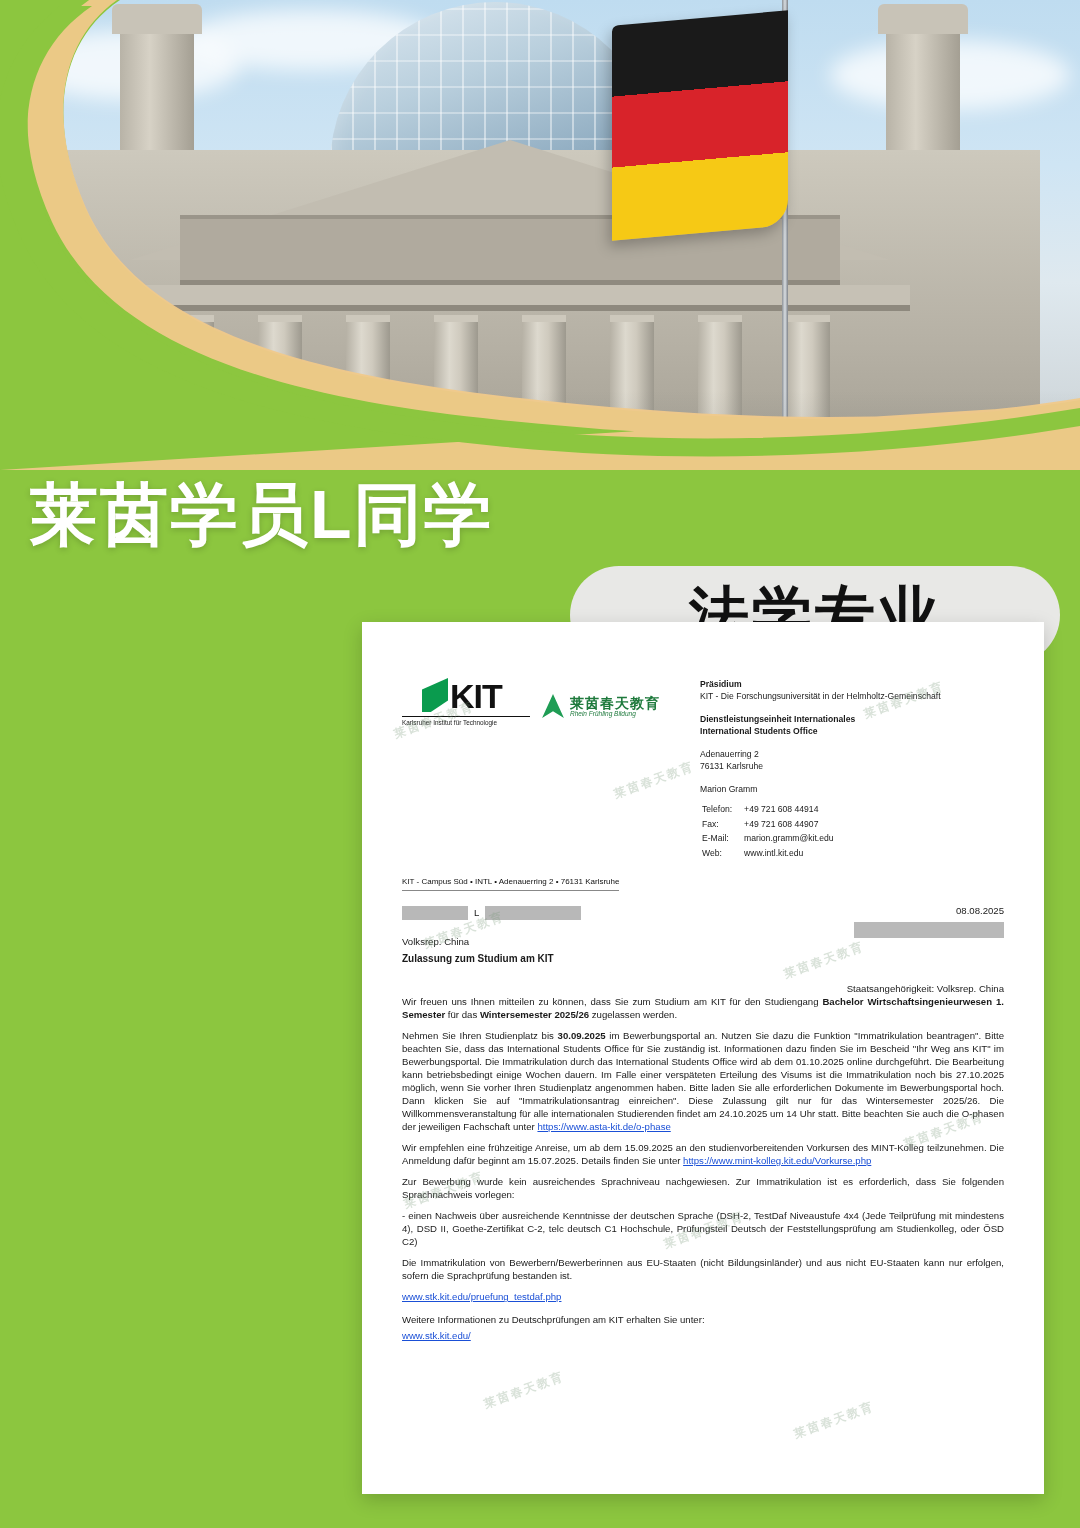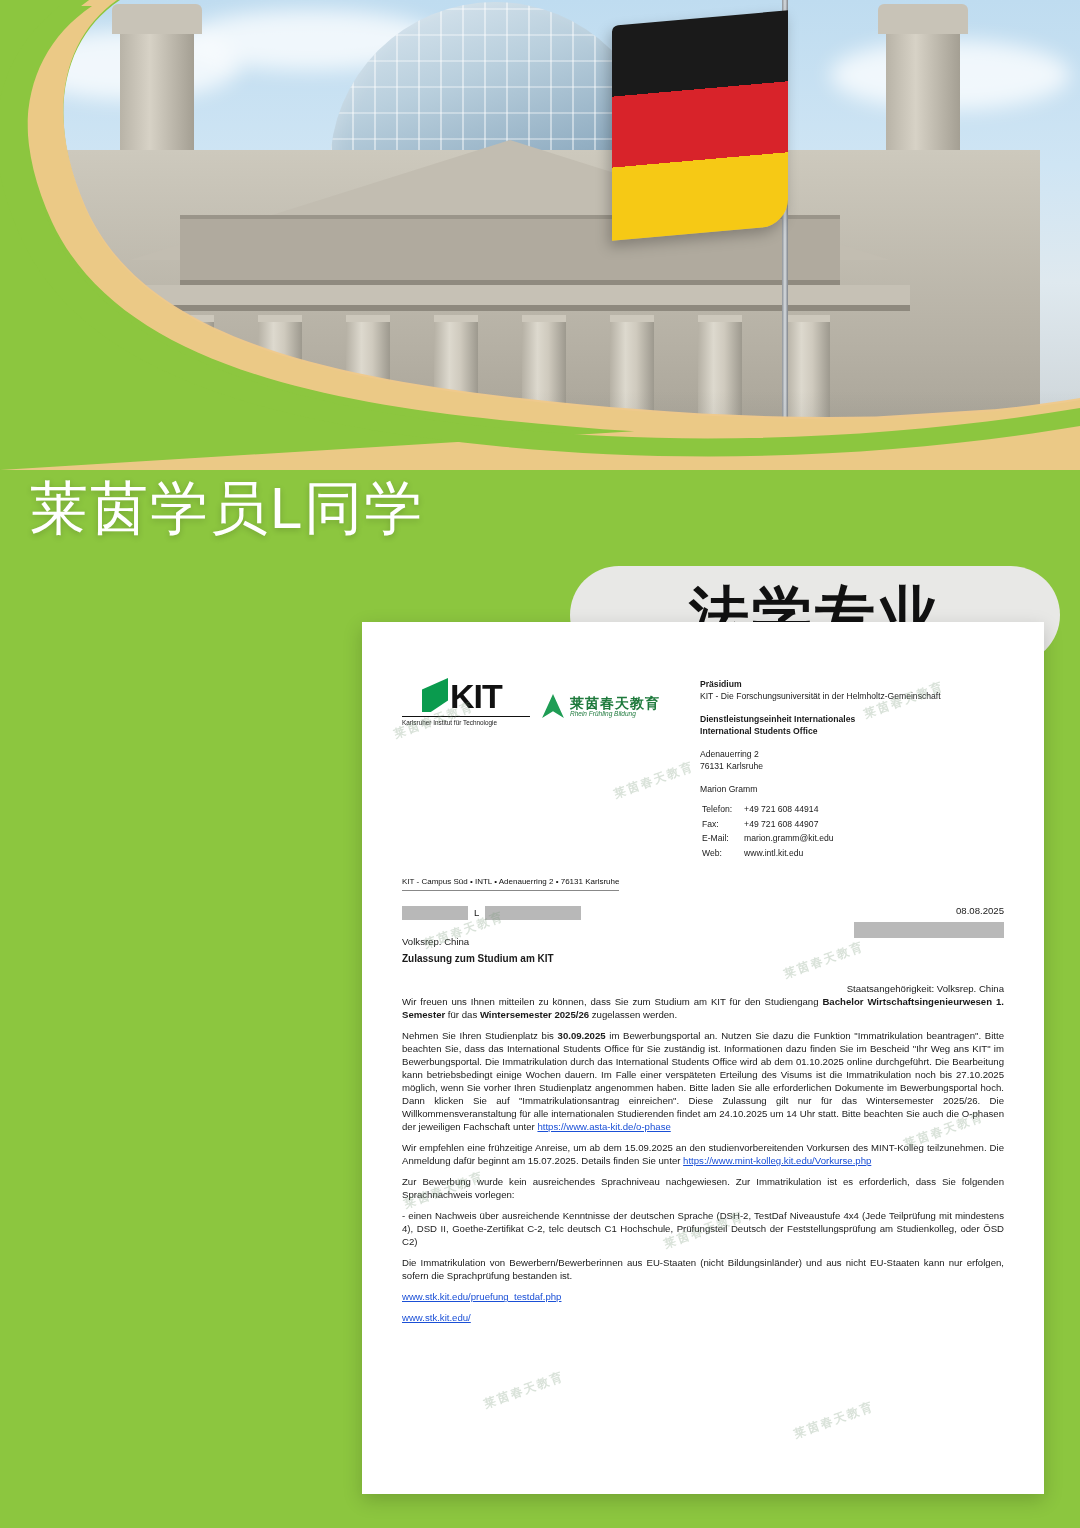--- a/index.html
+++ b/index.html
@@ -91,21 +91,21 @@
 
   
   .green-curve {
     position: absolute; left: 0; top: 0; width: 1080px; height: 470px;
     pointer-events: none;
   }
 
   
   .main-title {
     position: absolute; left: 30px; top: 470px;
-    font-size: 58px; font-weight: normal; color: #ffffff;
+    font-size: 68px; font-weight: bold; color: #ffffff;
     letter-spacing: 2px;
     text-shadow: 0 2px 6px rgba(0,0,0,.18);
   }
   .major-pill {
     position: absolute; left: 570px; top: 566px;
     width: 490px; height: 98px; border-radius: 49px;
     background: #e8e8e6;
     display: flex; align-items: center; justify-content: center;
   }
   .major-pill span {
@@ -324,20 +324,21 @@
     </p>
 
     <p>
       <span>Wir empfehlen eine frühzeitige Anreise, um ab dem 15.09.2025 an den studienvorbereitenden Vorkursen des MINT-Kolleg teilzunehmen. Die Anmeldung dafür beginnt am 15.07.2025. Details finden Sie unter </span><a href="#">https://www.mint-kolleg.kit.edu/Vorkurse.php</a>
     </p>
 
     <p>Zur Bewerbung wurde kein ausreichendes Sprachniveau nachgewiesen. Zur Immatrikulation ist es erforderlich, dass Sie folgenden Sprachnachweis vorlegen:</p>
     <p>- einen Nachweis über ausreichende Kenntnisse der deutschen Sprache (DSH-2, TestDaf Niveaustufe 4x4 (Jede Teilprüfung mit mindestens 4), DSD II, Goethe-Zertifikat C-2, telc deutsch C1 Hochschule, Prüfungsteil Deutsch der Feststellungsprüfung am Studienkolleg, oder ÖSD C2)</p>
     <p>Die Immatrikulation von Bewerbern/Bewerberinnen aus EU-Staaten (nicht Bildungsinländer) und aus nicht EU-Staaten kann nur erfolgen, sofern die Sprachprüfung bestanden ist.</p>
     <p><a href="#">www.stk.kit.edu/pruefung_testdaf.php</a></p>
+    <p style="margin-top:10px; margin-bottom:2px">Weitere Informationen zu Deutschprüfungen am KIT erhalten Sie unter:</p>
     <p><a href="#">www.stk.kit.edu/</a></p>
 
     
     <div class="wm cn" style="left:30px;  top:90px;">莱茵春天教育</div>
     <div class="wm cn" style="left:250px; top:150px;">莱茵春天教育</div>
     <div class="wm cn" style="left:500px; top:70px;">莱茵春天教育</div>
     <div class="wm cn" style="left:60px;  top:300px;">莱茵春天教育</div>
     <div class="wm cn" style="left:420px; top:330px;">莱茵春天教育</div>
     <div class="wm cn" style="left:40px;  top:560px;">莱茵春天教育</div>
     <div class="wm cn" style="left:300px; top:600px;">莱茵春天教育</div>

